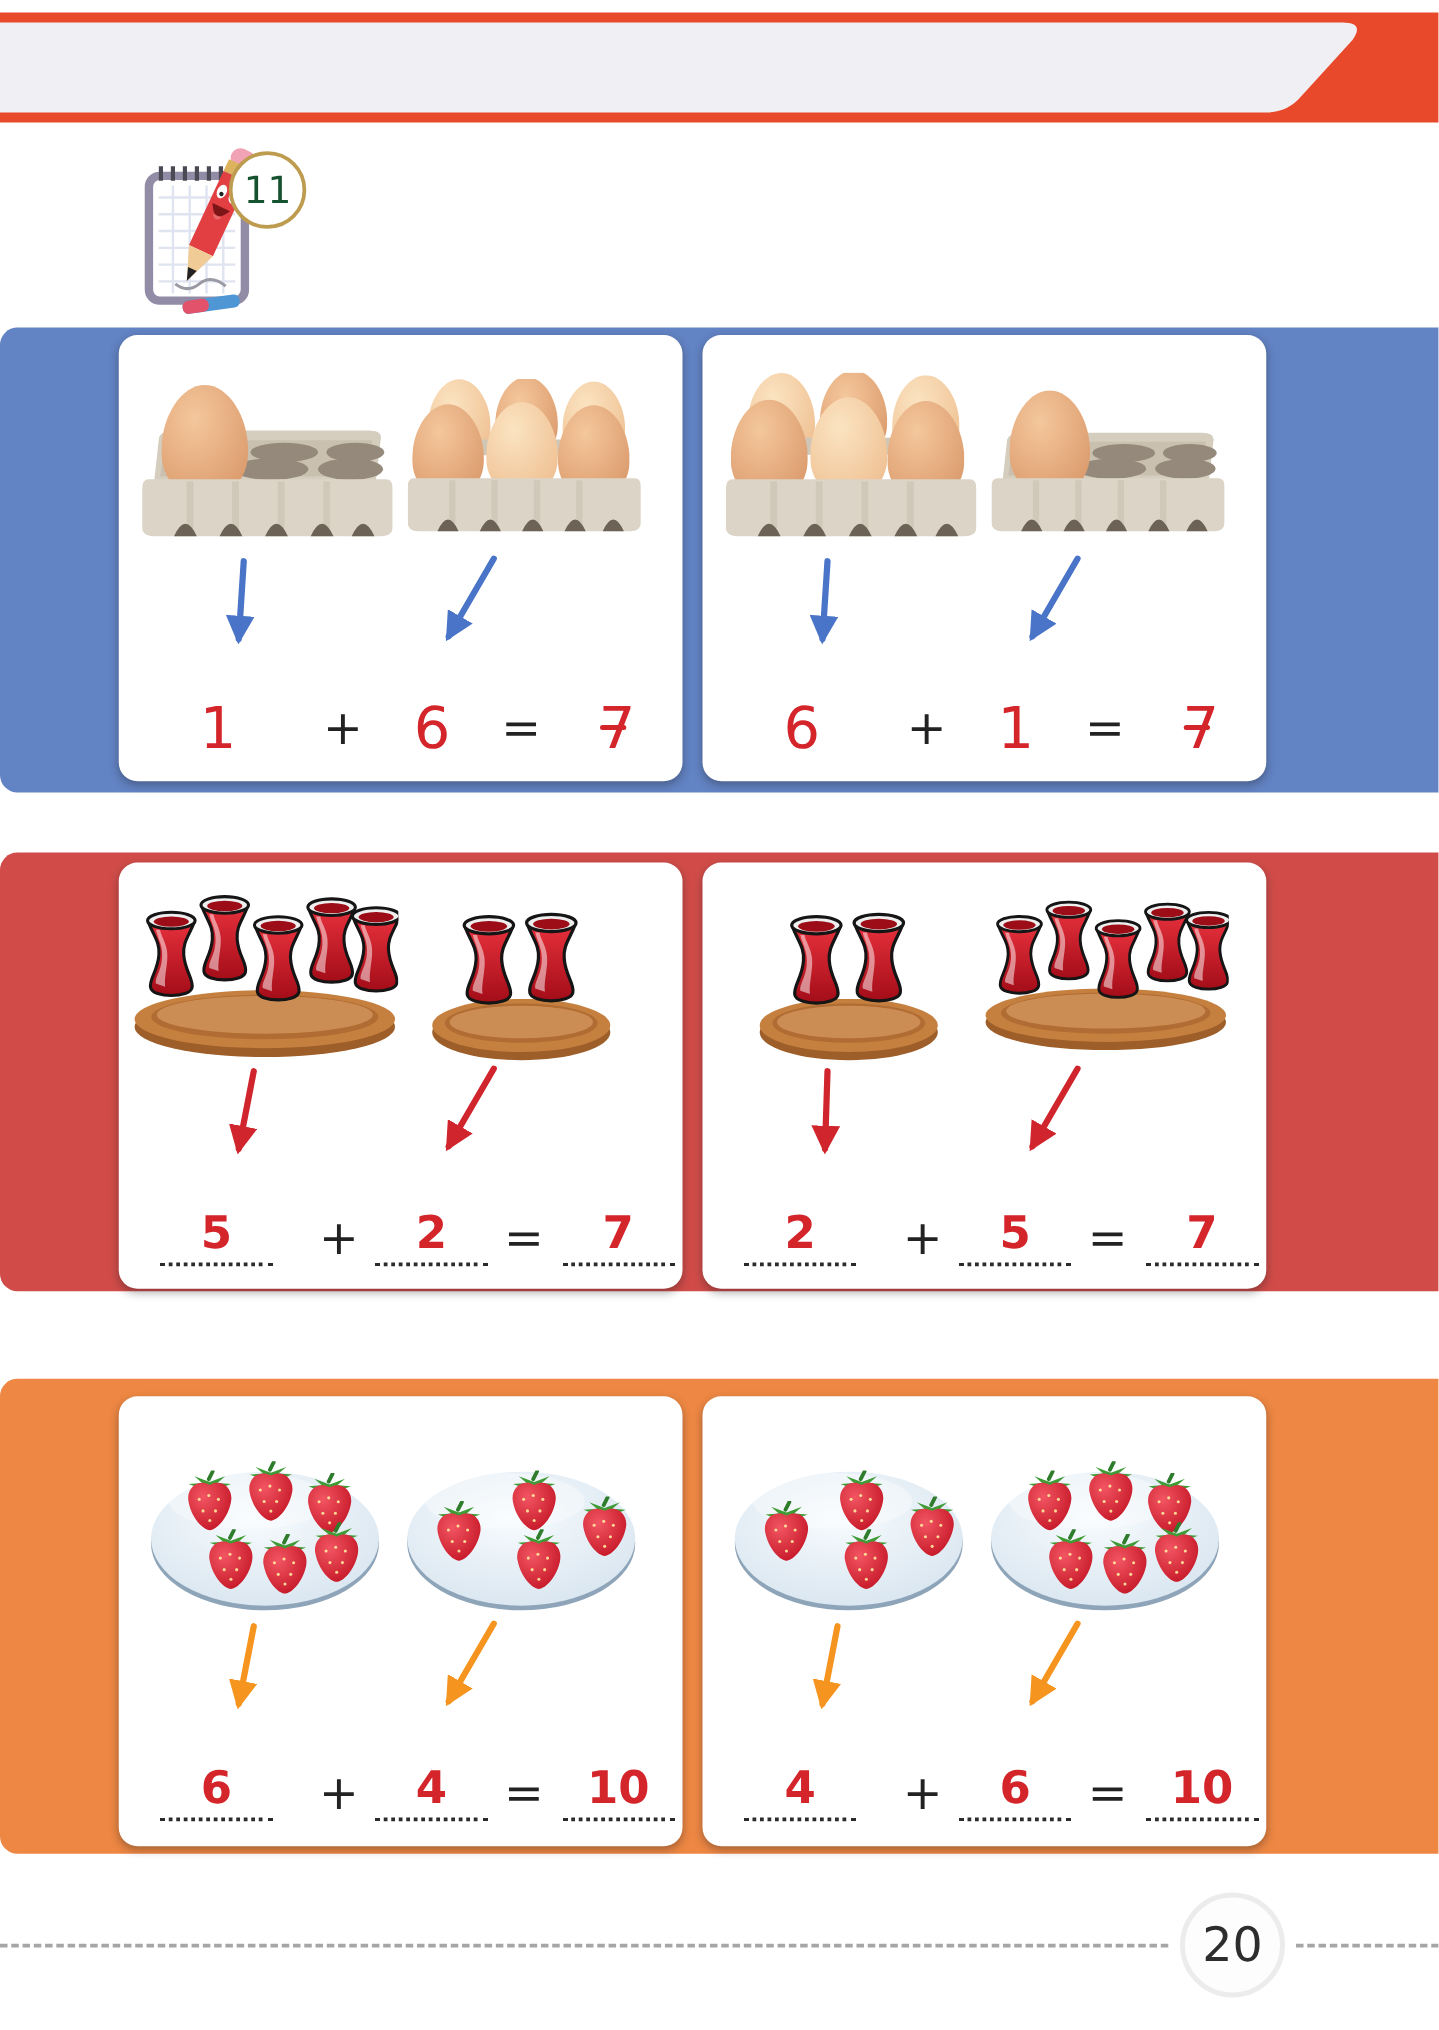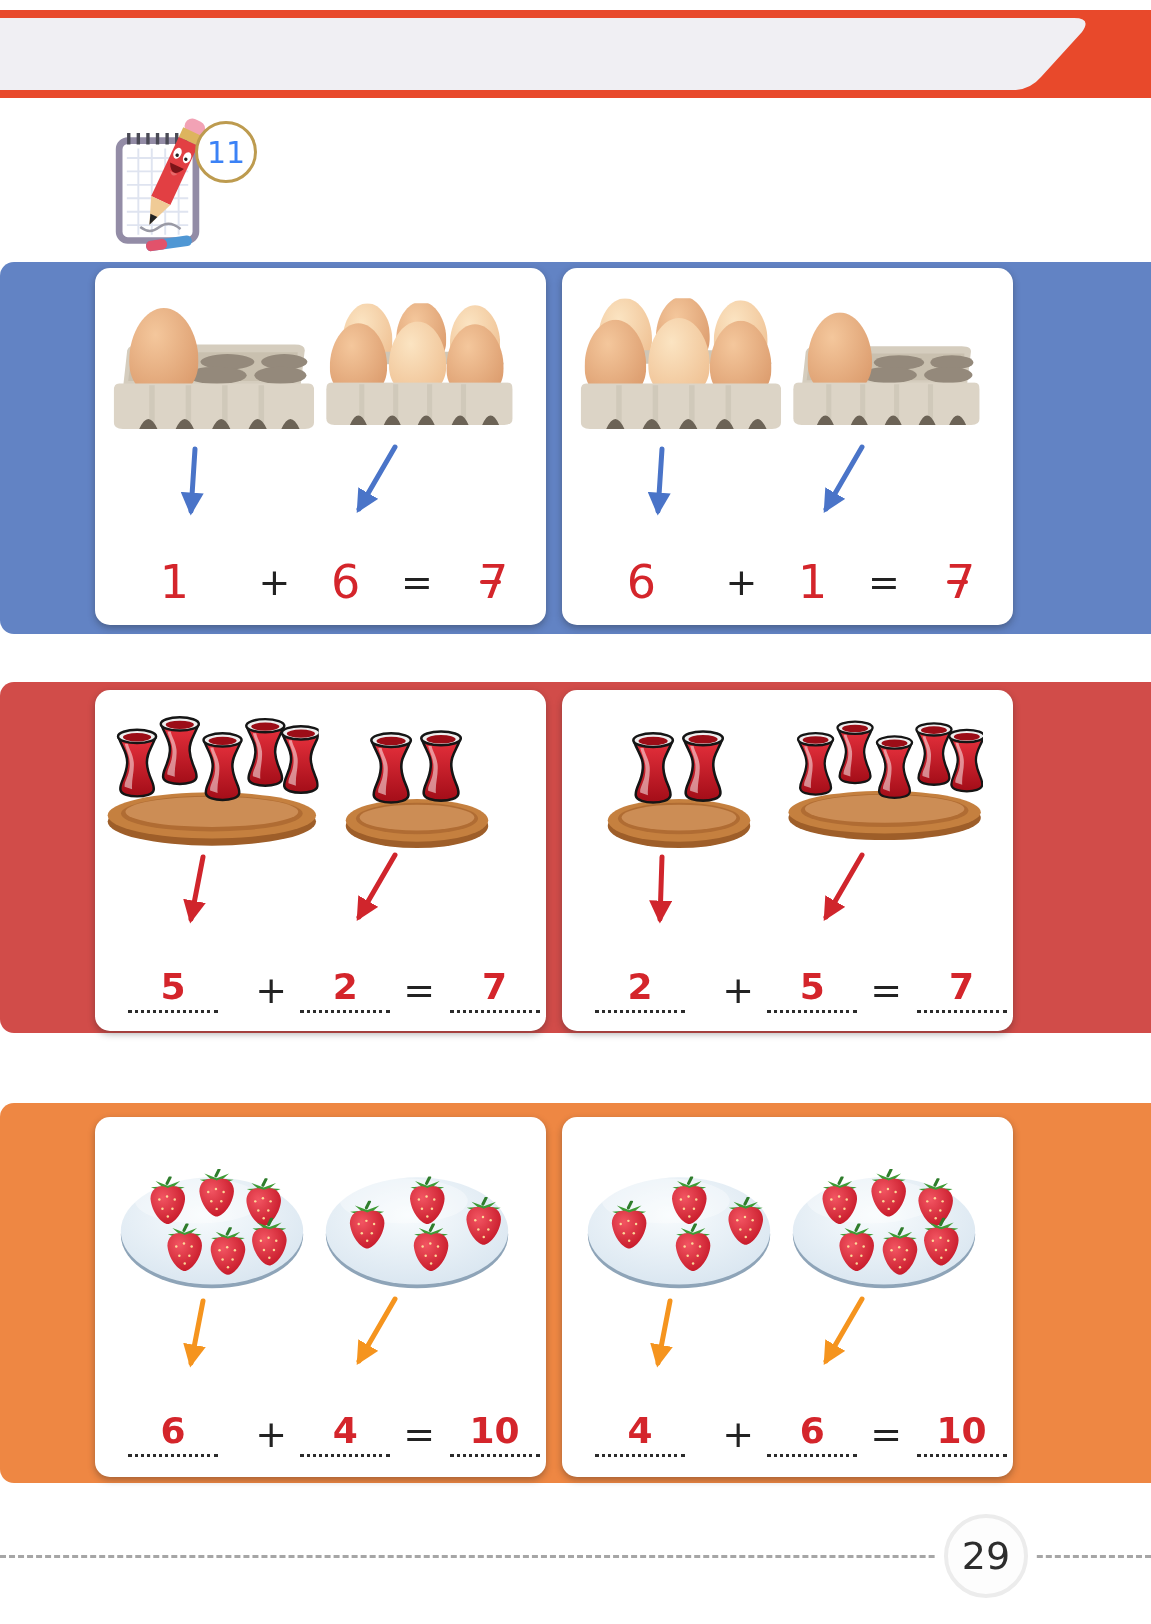--- a/index.html
+++ b/index.html
@@ -3,23 +3,23 @@
 <meta charset="utf-8">
 <style>
   html,body{margin:0;padding:0;background:#fff;}
   .page{position:relative;width:1151px;height:1624px;background:#ffffff;overflow:hidden;
         font-family:"Liberation Sans",sans-serif;}
 
   
   .top-band{position:absolute;top:10px;left:0;width:1151px;height:88px;background:#e8492b;}
   .top-band svg{position:absolute;top:0;left:0;}
   .mascot{position:absolute;left:104px;top:110px;width:132px;height:142px;}
-  .num-circle{position:absolute;left:195px;top:121px;width:56px;height:56px;border:3px solid #bd9b4f;
+  .num-circle{position:absolute;left:183px;top:121px;width:56px;height:56px;border:3px solid #bd9b4f;
       border-radius:50%;background:#fff;display:flex;align-items:center;justify-content:center;
-      font-size:30px;color:#3b82f6;z-index:3;font-family:"DejaVu Sans",sans-serif;}
+      font-size:30px;color:#14532d;z-index:3;font-family:"DejaVu Sans",sans-serif;}
   .instruction{position:absolute;left:256px;top:122px;width:780px;font-size:30px;line-height:52px;
       color:#1b80a8;font-family:"DejaVu Sans",sans-serif;letter-spacing:.3px;}
 
   
   .band{position:absolute;left:0;width:1151px;border-radius:14px 0 0 14px;display:flex;
         gap:16px;padding-left:95px;box-sizing:border-box;}
   .band-eggs{top:262px;height:372px;background:#6283c4;}
   .band-tea{top:682px;height:351px;background:#d14c49;}
   .band-straw{top:1103px;height:380px;background:#ee8743;}
 
@@ -487,15 +487,15 @@
         <span class="cell c-sum">
             <span class="slot blank">
               <span class="num">10</span>
             </span>
           </span>
       </div>
     </div>
   </section>
 
   <div class="footer-line"></div>
-  <div class="page-badge">29</div>
+  <div class="page-badge">20</div>
 
 </div>
 
 </body></html>

